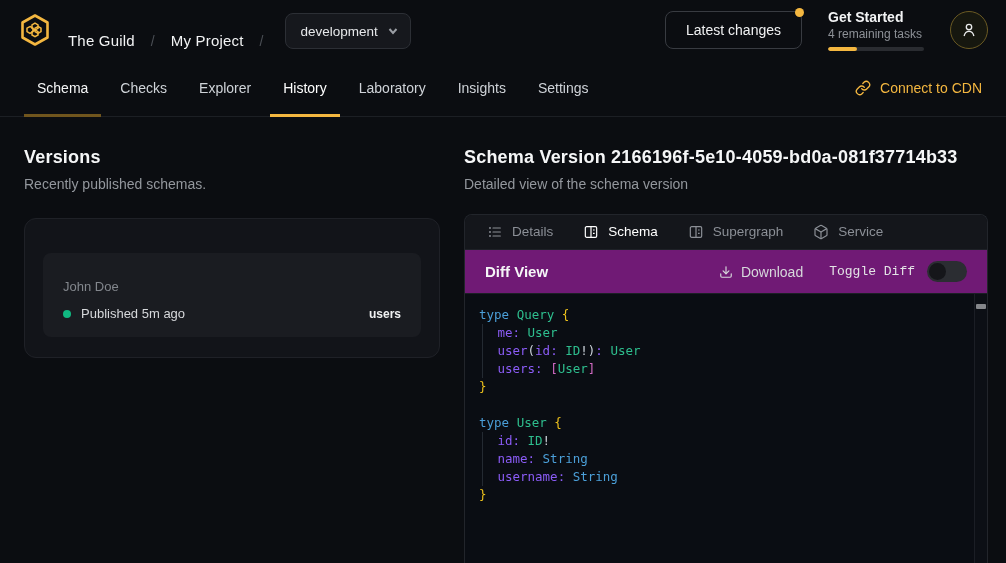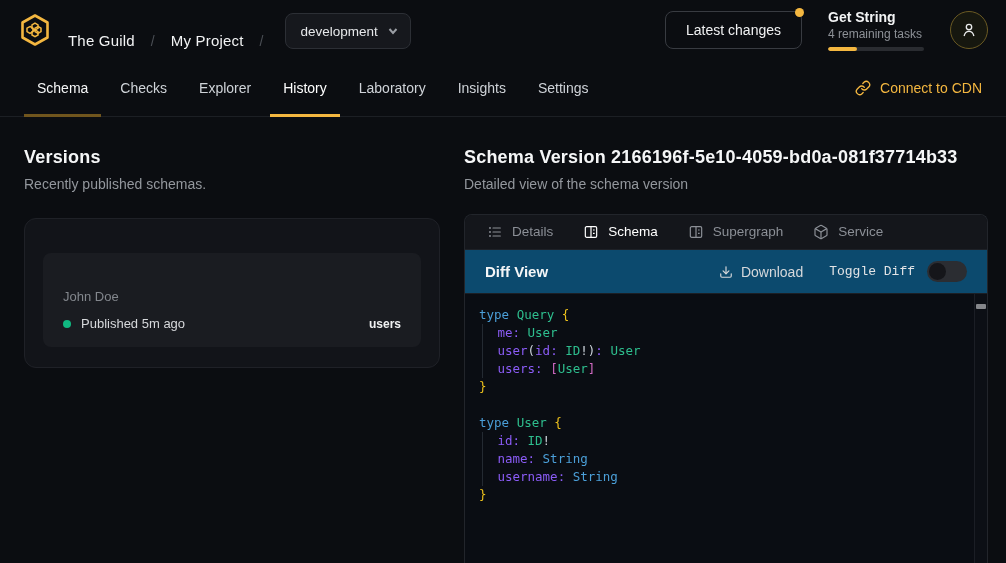--- a/index.html
+++ b/index.html
@@ -86,21 +86,21 @@
   .versions-col { width: 416px; flex: 0 0 416px; }
   .versions-card {
     margin-top: 26px;
     background: #121419; border: 1px solid #1f2127; border-radius: 12px;
     padding: 34px 18px 20px 18px;
   }
   .version-item {
     background: #1a1c21; border-radius: 8px; padding: 14px 20px 16px 20px; cursor: pointer;
   }
   .v-name { font-size: 15px; font-weight: 600; color: #f2f3f4; }
-  .v-author { font-size: 13px; color: #83878d; margin-top: 22px; }
+  .v-author { font-size: 13px; color: #83878d; margin-top: 12px; }
   .v-meta { display: flex; align-items: center; margin-top: 12px; }
   .v-dot { width: 8px; height: 8px; border-radius: 50%; background: #10b981; margin-right: 10px; }
   .v-status { font-size: 13px; color: #d6d8db; }
   .v-service { margin-left: auto; font-size: 12px; font-weight: 700; color: #f0f1f2; }
 
   .schema-col { flex: 1; display: flex; flex-direction: column; min-width: 0; }
   .schema-panel {
     margin-top: 22px; flex: 1;
     border: 1px solid #22252b; border-bottom: none;
     border-radius: 8px 8px 0 0;
@@ -116,21 +116,21 @@
     display: flex; align-items: flex-start; gap: 9px;
     background: none; border: none; cursor: pointer;
     font-family: inherit; font-size: 13.5px; color: #8b8f96;
   }
   .panel-tab.active { color: #ffffff; }
   .panel-tab svg { width: 16px; height: 16px; stroke: currentColor; fill: none; stroke-width: 1.8; }
 
   .diff-header {
     height: 44px; flex: 0 0 44px;
     display: flex; align-items: center; justify-content: space-between;
-    padding: 0 20px; background: #0c4a6e; border-bottom: 1px solid #1c1f25;
+    padding: 0 20px; background: #701a75; border-bottom: 1px solid #1c1f25;
   }
   .diff-title { font-size: 15px; font-weight: 700; color: #f5f6f7; }
   .diff-actions { display: flex; align-items: center; gap: 26px; }
   .download-btn {
     display: flex; align-items: center; gap: 8px;
     background: none; border: none; cursor: pointer;
     font-family: inherit; font-size: 14px; color: #d6d8db;
   }
   .download-btn svg { width: 14px; height: 14px; stroke: #d6d8db; fill: none; stroke-width: 2; }
   .toggle-wrap { display: flex; align-items: center; gap: 12px; }
@@ -199,21 +199,21 @@
             <path d="M1.5 3 L5 7 L8.5 3"></path>
           </svg>
       </button>
     </div>
     <div class="topbar-right">
       <button class="latest-changes">
         <span>Latest changes</span>
         <span class="notif-dot"></span>
       </button>
       <div class="get-started">
-        <div class="gs-title">Get String</div>
+        <div class="gs-title">Get Started</div>
         <div class="gs-sub">4 remaining tasks</div>
         <div class="gs-bar">
           <div class="gs-fill" style="width: 30%;"></div>
         </div>
       </div>
       <button class="avatar">
         <svg width="18" height="18" viewBox="0 0 24 24" fill="none" stroke="#e8e9ea" stroke-width="1.8">
           <circle cx="12" cy="8" r="3.6"></circle>
           <path d="M5.5 20 C6.5 15.5 9 13.8 12 13.8 C15 13.8 17.5 15.5 18.5 20"></path>
         </svg>

